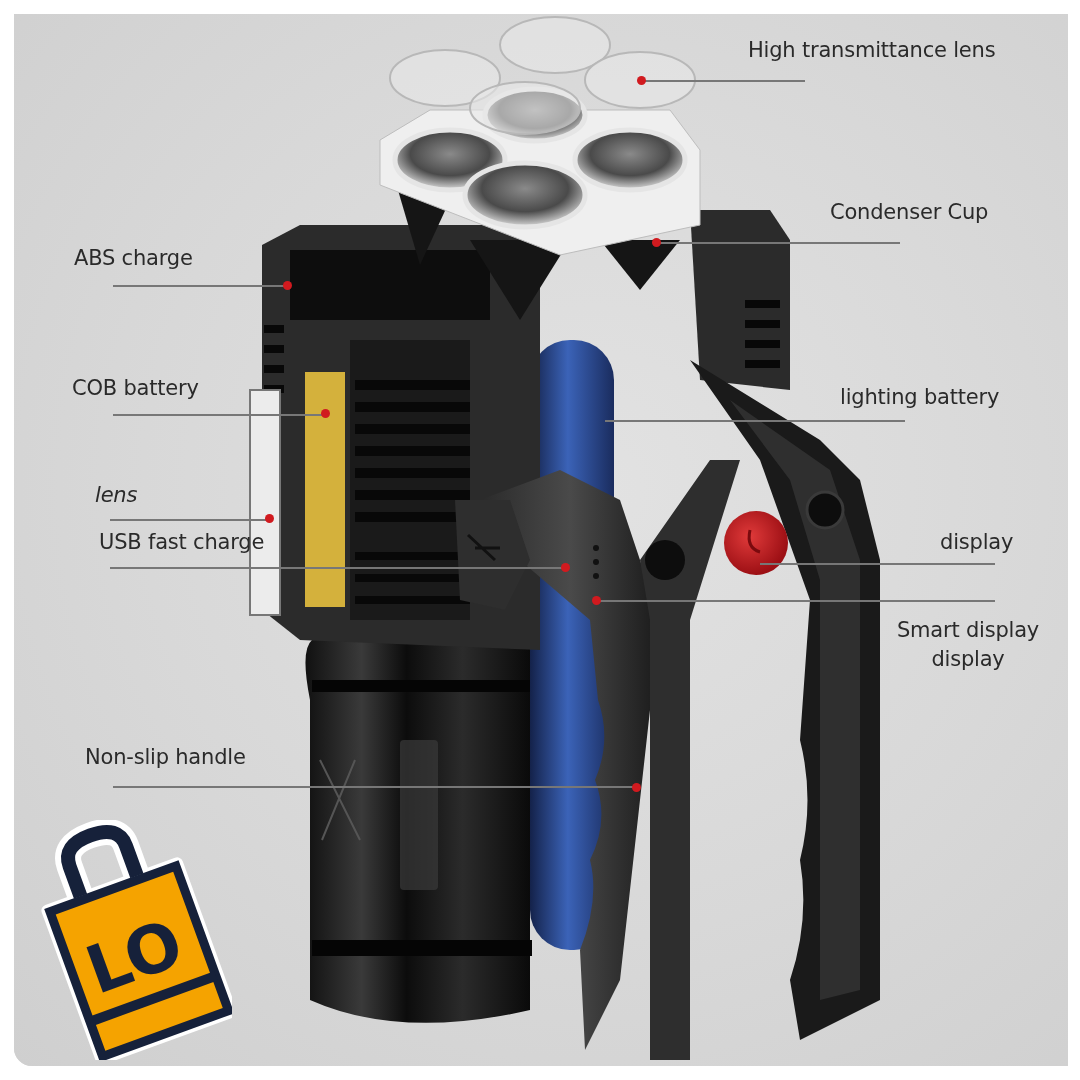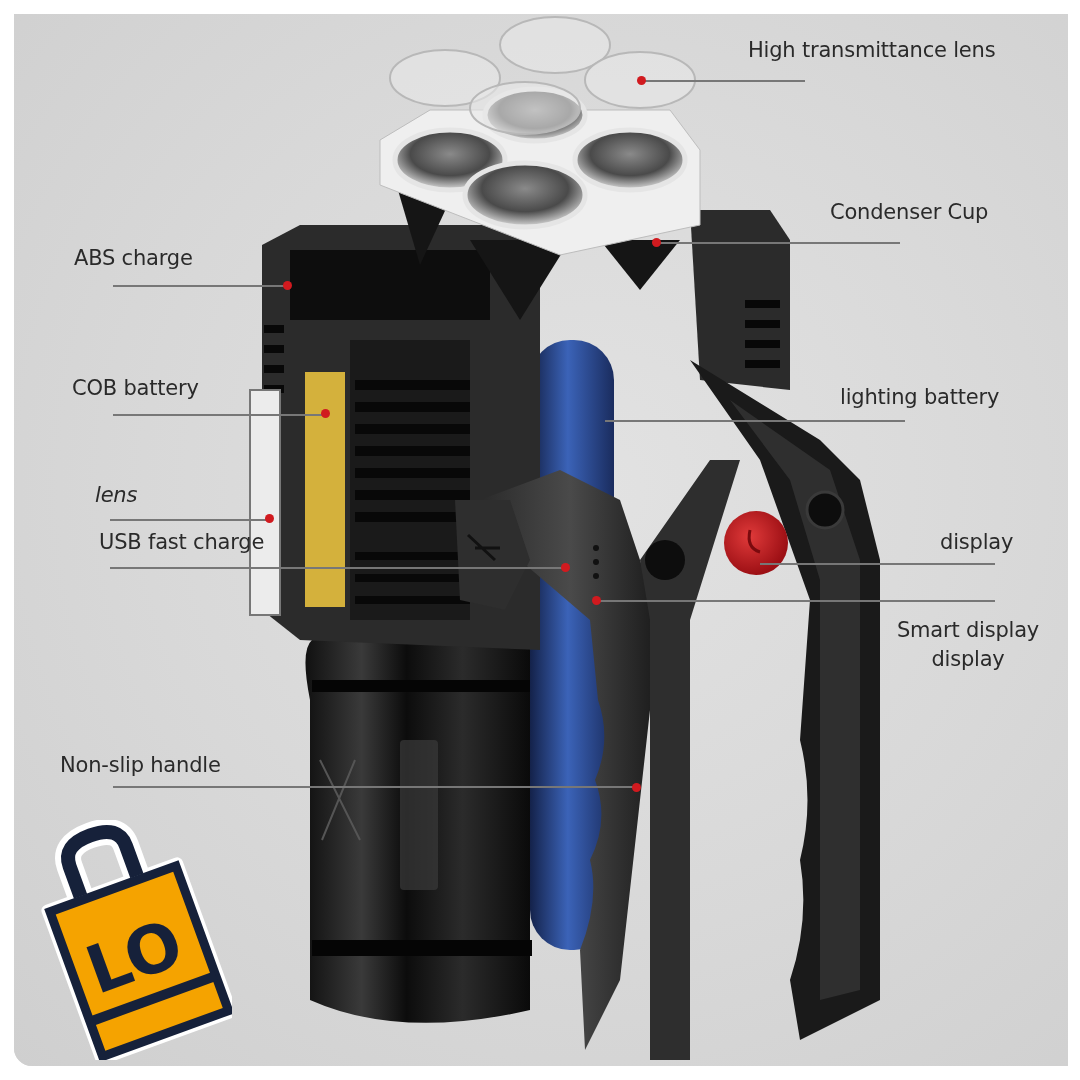--- a/index.html
+++ b/index.html
@@ -173,21 +173,21 @@
 <div class="label" style="left:940px;top:530px;">display</div>
 <div class="leader" style="left:760px;top:563px;width:235px;"></div>
 
 <div class="label center" style="left:893px;top:618px;width:150px;">
   <div>Smart display</div>
   <div style="margin-top:4px;">display</div>
 </div>
 <div class="leader" style="left:600px;top:600px;width:395px;"></div>
 <div class="dot" style="left:592px;top:596px;"></div>
 
-<div class="label" style="left:60px;top:745px;margin-top:8px;">Non-slip handle</div>
+<div class="label" style="left:85px;top:745px;">Non-slip handle</div>
 <div class="leader" style="left:113px;top:786px;width:520px;"></div>
 <div class="dot" style="left:632px;top:783px;"></div>
 
 <svg class="logo" viewBox="0 0 200 240">
   <g transform="rotate(-20 100 130)">
     <rect x="28" y="58" width="150" height="170" rx="6" fill="#ffffff"></rect>
     <path d="M70 62 L70 30 Q70 8 100 8 Q130 8 130 30 L130 62" fill="none" stroke="#ffffff" stroke-width="26"></path>
     <path d="M70 62 L70 30 Q70 8 100 8 Q130 8 130 30 L130 62" fill="none" stroke="#16213a" stroke-width="14"></path>
     <rect x="36" y="66" width="134" height="154" fill="#f5a300" stroke="#16213a" stroke-width="9"></rect>
     <rect x="36" y="178" width="134" height="10" fill="#16213a"></rect>

